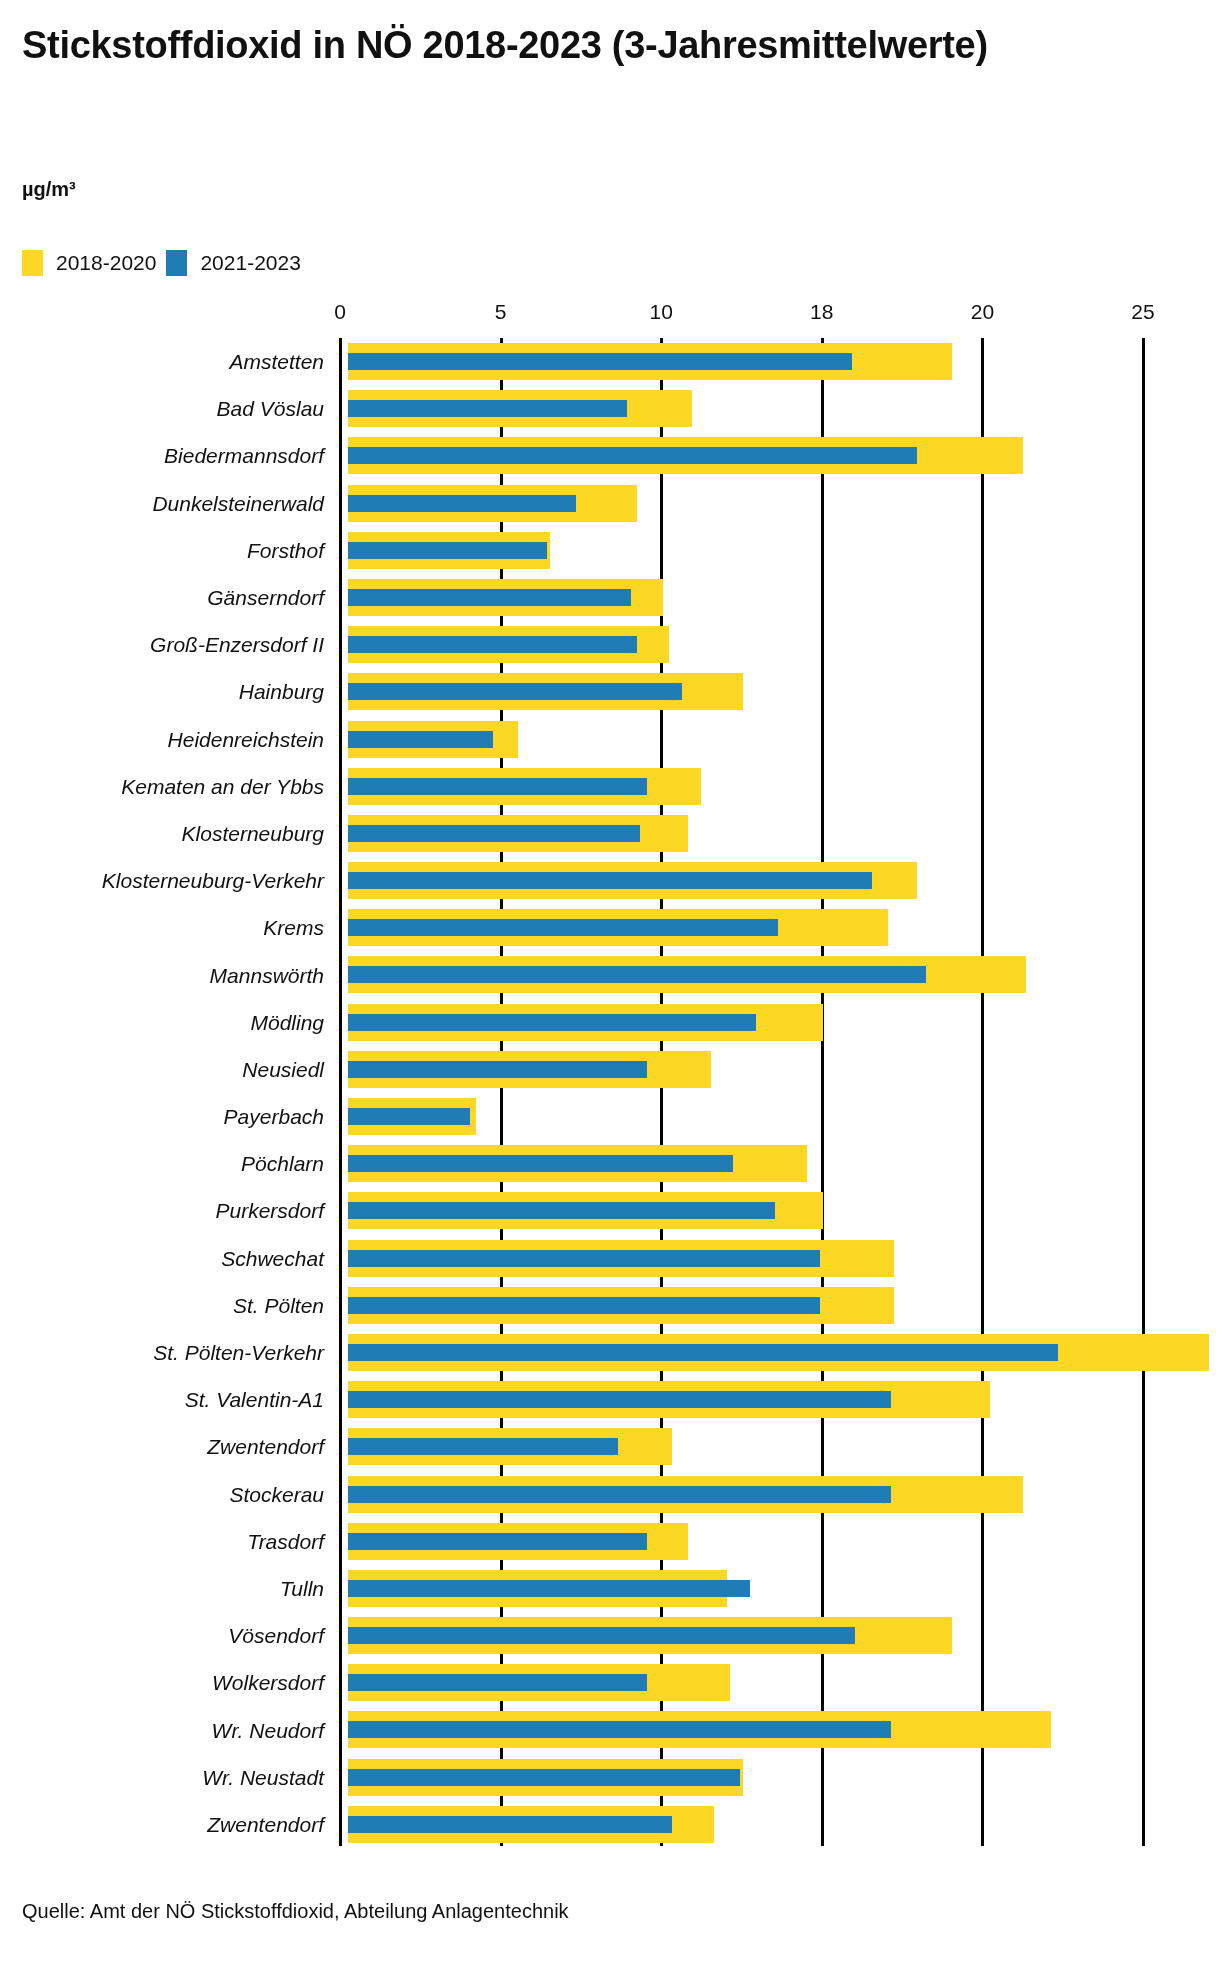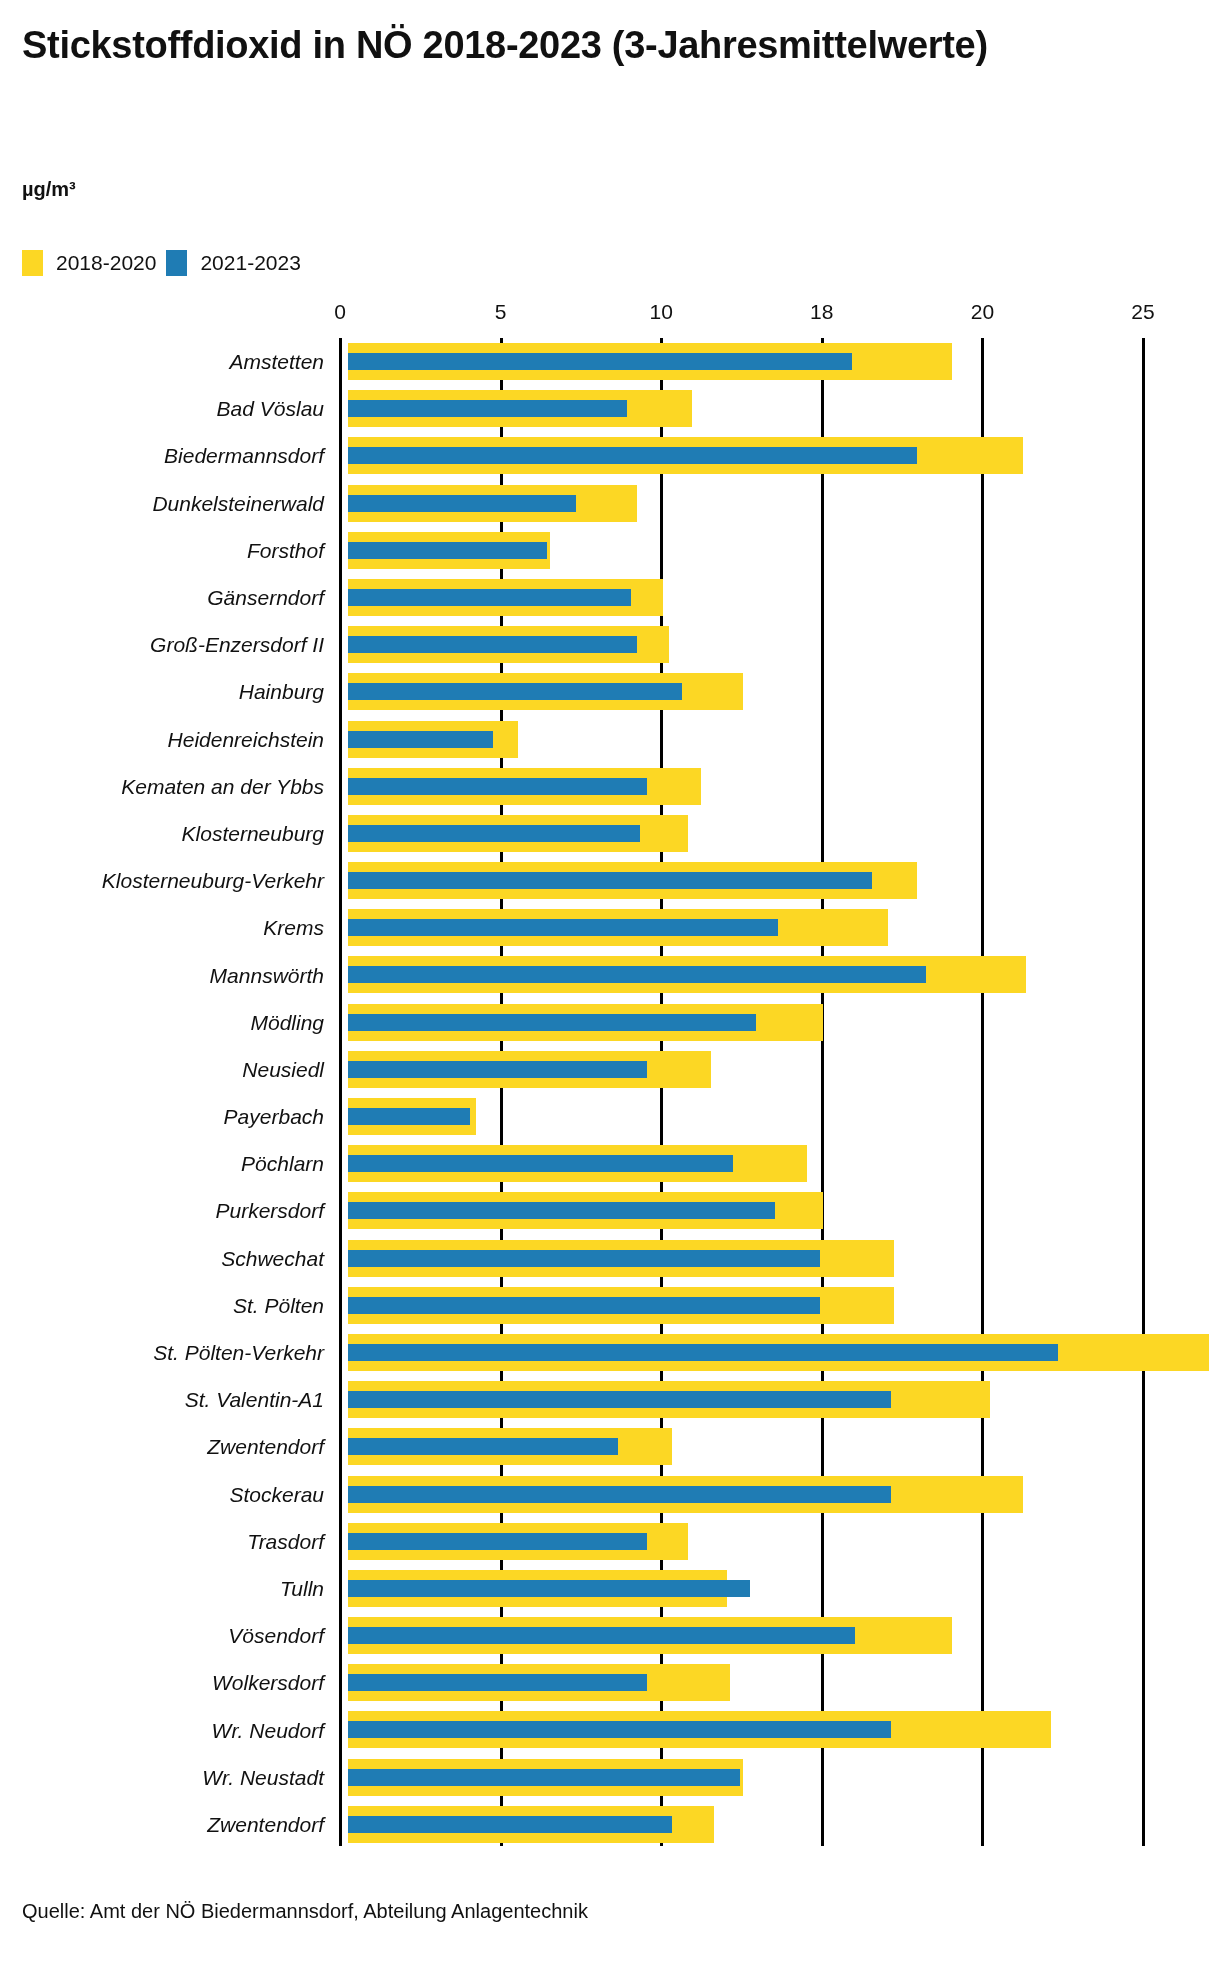--- a/index.html
+++ b/index.html
@@ -437,15 +437,15 @@
         <div class="row">
           <div class="row-label">Zwentendorf</div>
           <div class="bars">
             <div class="bar-outer" title="Zwentendorf 2018-2020: 11.4" style="width: 366.168px; background: rgb(252, 215, 36);"></div>
             <div class="bar-inner" title="Zwentendorf 2021-2023: 10.1" style="width: 324.412px; background: rgb(31, 124, 180);"></div>
           </div>
         </div>
       </div>
   </div>
 
-  <div class="source">Quelle: Amt der NÖ Biedermannsdorf, Abteilung Anlagentechnik</div>
+  <div class="source">Quelle: Amt der NÖ Stickstoffdioxid, Abteilung Anlagentechnik</div>
 
 </div>
 
 </body></html>

